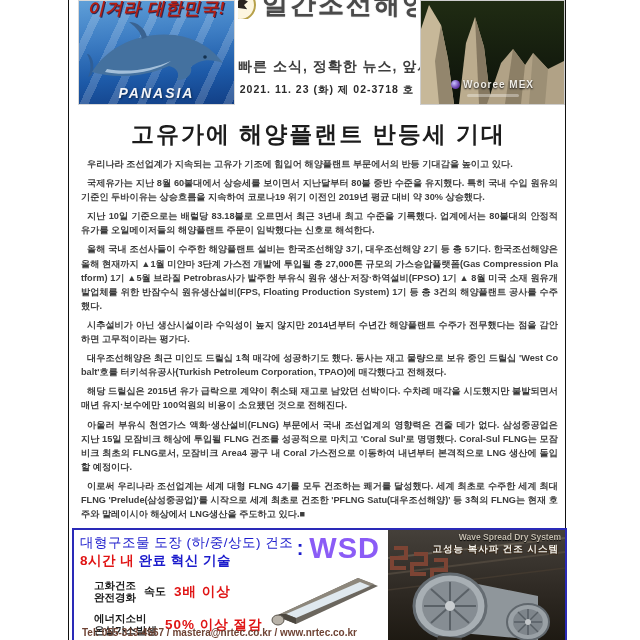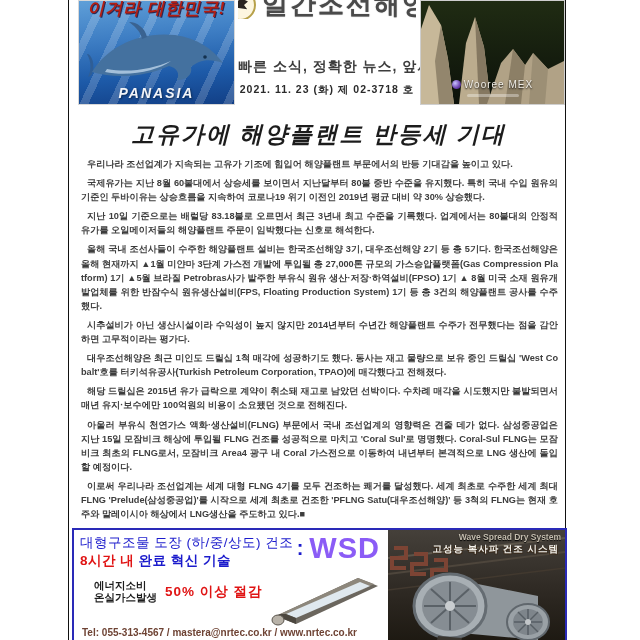--- a/index.html
+++ b/index.html
@@ -32,29 +32,29 @@
   .mast-title{font-size:26px;font-weight:bold;color:#4a4a4a;letter-spacing:2px;white-space:nowrap;
       text-shadow:0 0 1px #888;}
   .tagline{position:absolute;top:58px;left:0;right:0;text-align:center;
       font-size:14px;font-weight:bold;color:#3c3c3c;letter-spacing:1px;white-space:nowrap;}
   .dateline{position:absolute;top:83px;left:0;right:0;text-align:center;
       font-size:10.5px;font-weight:bold;color:#2b2b2b;letter-spacing:1px;white-space:nowrap;}
 
   .cliff{position:absolute;left:420px;top:0;width:143px;height:103px;overflow:hidden;border:1px solid #cfcfcf;}
   .cliff .brandrow{position:absolute;bottom:14px;left:0;right:0;display:flex;align-items:center;
       justify-content:center;gap:3px;}
-  .cliff .brand{font-size:10px;font-weight:normal;color:#f0ede6;text-shadow:0 1px 2px #000;letter-spacing:1px;}
+  .cliff .brand{font-size:10px;font-weight:bold;color:#f0ede6;text-shadow:0 1px 2px #000;letter-spacing:1px;}
   .cliff .umark{width:9px;height:9px;border-radius:50%;
       background:radial-gradient(circle at 35% 35%,#c9c2ff 0%,#6a3fae 60%,#3c2470 100%);}
   .cliff .subline{position:absolute;bottom:7px;left:50%;transform:translateX(-50%);
       width:52px;height:3px;background:rgba(255,255,255,.35);border-radius:2px;}
 
   
   .headline{position:absolute;top:119px;left:72px;width:493px;text-align:center;
-      font-size:23px;font-weight:bold;color:#1c1c1c;letter-spacing:2px;white-space:nowrap;font-style:italic;}
+      font-size:23px;font-weight:bold;color:#1c1c1c;letter-spacing:2px;white-space:nowrap;}
   .article{position:absolute;top:152px;left:76px;width:487px;
       font-size:9.2px;line-height:14.1px;color:#3d3d3d;text-align:justify;font-weight:bold;}
   .article p{margin:5px;text-indent:6px;word-break:break-all;}
 
   
   .ad{position:absolute;left:72px;top:528px;width:491px;height:140px;border:2px solid #2a2ab8;
       display:flex;background:#fff;}
   .ad-left{position:relative;flex:1 1 auto;padding:4px 6px;}
   .ad-t1{font-size:13.5px;font-weight:normal;color:#1b1bcc;letter-spacing:.5px;white-space:nowrap;}
   .ad-t2{font-size:13.5px;font-weight:bold;letter-spacing:.5px;white-space:nowrap;}
@@ -152,20 +152,25 @@
 
   <div class="ad">
     <div class="ad-left">
       <div class="ad-t1">대형구조물 도장 (하/중/상도) 건조</div>
       <div class="ad-t2"><span class="red">8시간 내</span><span class="blue"> 완료 혁신 기술</span></div>
       <div class="ad-wsd">
         <span class="colon">:</span>
         <span class="wsd">WSD</span>
       </div>
 
+      <div class="spec">
+        <span class="lbl"><span>고화건조</span><br><span>완전경화</span></span>
+        <span class="mid">속도</span>
+        <span class="val">3배 이상</span>
+      </div>
       <div class="spec">
         <span class="lbl"><span>에너지소비</span><br><span>온실가스발생</span></span>
         <span class="val">50% 이상 절감</span>
       </div>
 
       <svg class="heater" width="118" height="62" viewBox="0 0 118 62">
         <polygon points="10,50 92,12 112,20 30,58" fill="#6b665e"></polygon>
         <polygon points="14,48 92,12 108,18 96,24 18,52" fill="#8d877c"></polygon>
         <polygon points="20,48 94,16 104,20 30,52" fill="#dfe8ee"></polygon>
         <polygon points="20,48 30,52 30,58 10,50 14,48" fill="#4c473f"></polygon>

